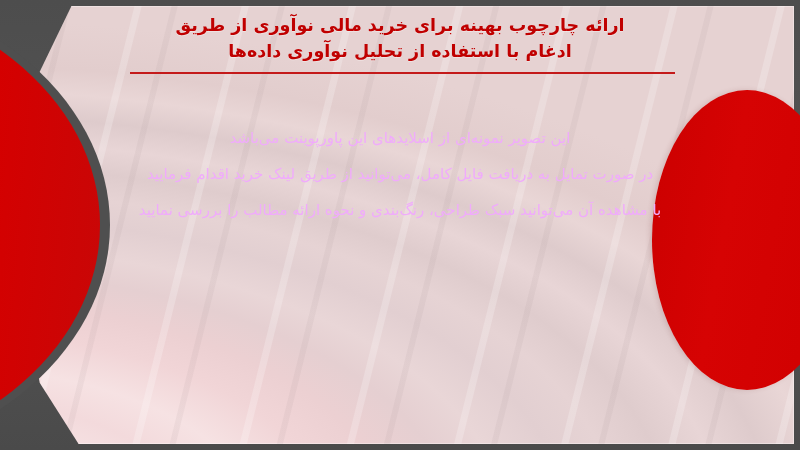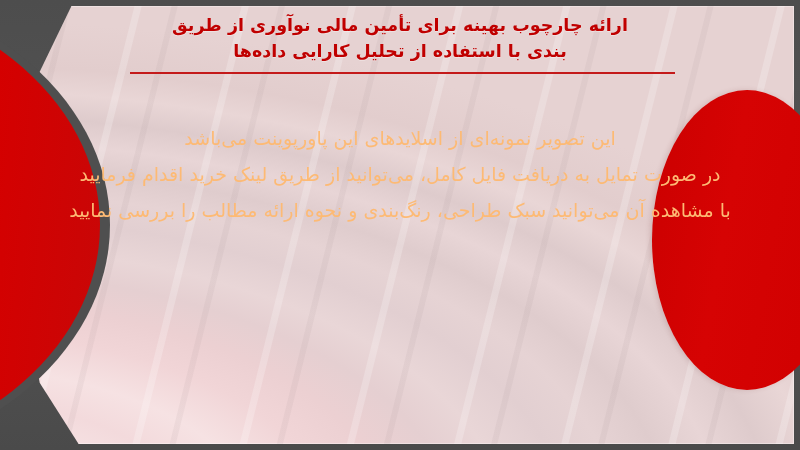--- a/index.html
+++ b/index.html
@@ -153,22 +153,22 @@
   
   .body-block {
     position: absolute;
     top: 120px;
     left: 0;
     width: 800px;
     text-align: center;
     z-index: 5;
   }
   .body-line {
-    color: #fdba74;
-    font-size: 19px;
+    color: #f0abfc;
+    font-size: 15px;
     line-height: 36px;
     white-space: nowrap;
   }
 </style>
 </head>
 <body>
 
 <div class="slide">
 
   <div class="frame-outer"></div>
@@ -176,22 +176,22 @@
   <div class="panel">
     <div class="panel-streaks"></div>
   </div>
 
   <div class="left-lens-border"></div>
   <div class="left-lens"></div>
 
   <div class="right-circle"></div>
 
   <div class="title-block">
-    <div class="title-line">ارائه چارچوب بهینه برای تأمین مالی نوآوری از طریق</div>
-    <div class="title-line">بندی با استفاده از تحلیل کارایی داده‌ها</div>
+    <div class="title-line">ارائه چارچوب بهینه برای خرید مالی نوآوری از طریق</div>
+    <div class="title-line">ادغام با استفاده از تحلیل نوآوری داده‌ها</div>
   </div>
 
   <div class="title-rule"></div>
 
   <div class="body-block">
     <div class="body-line">این تصویر نمونه‌ای از اسلایدهای این پاورپوینت می‌باشد</div>
     <div class="body-line">در صورت تمایل به دریافت فایل کامل، می‌توانید از طریق لینک خرید اقدام فرمایید</div>
     <div class="body-line">با مشاهده آن می‌توانید سبک طراحی، رنگ‌بندی و نحوه ارائه مطالب را بررسی نمایید</div>
   </div>
 

